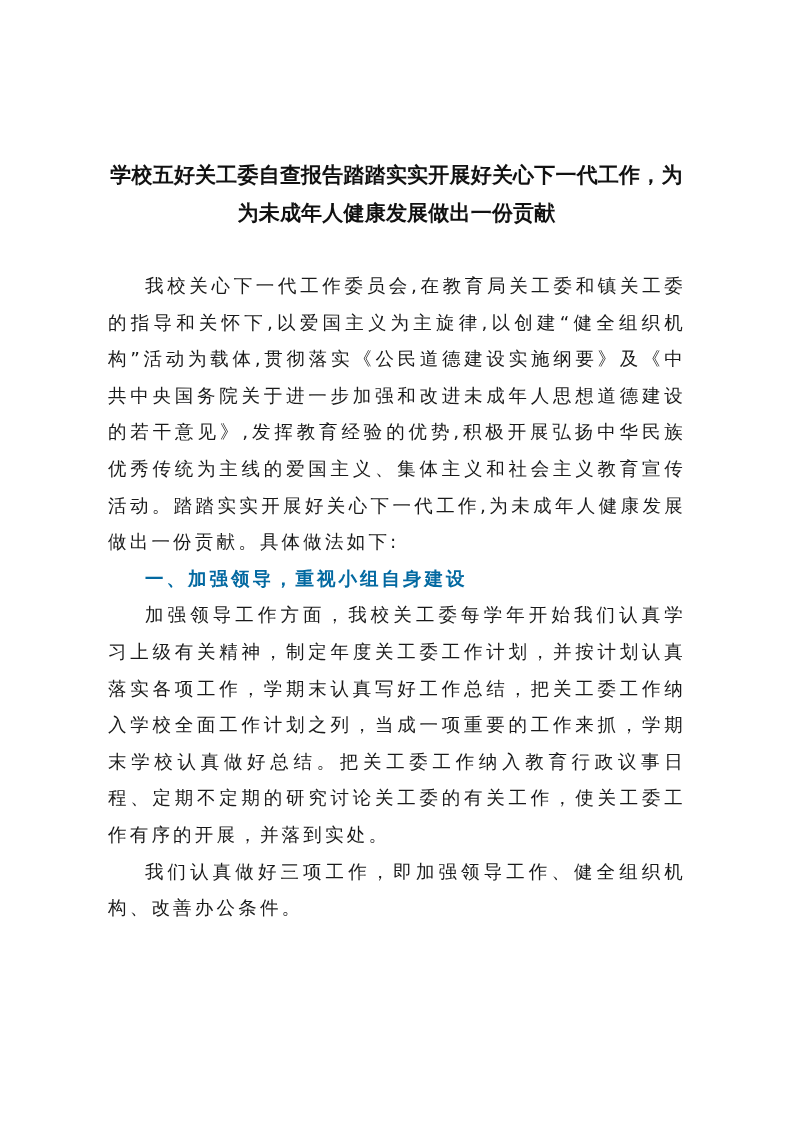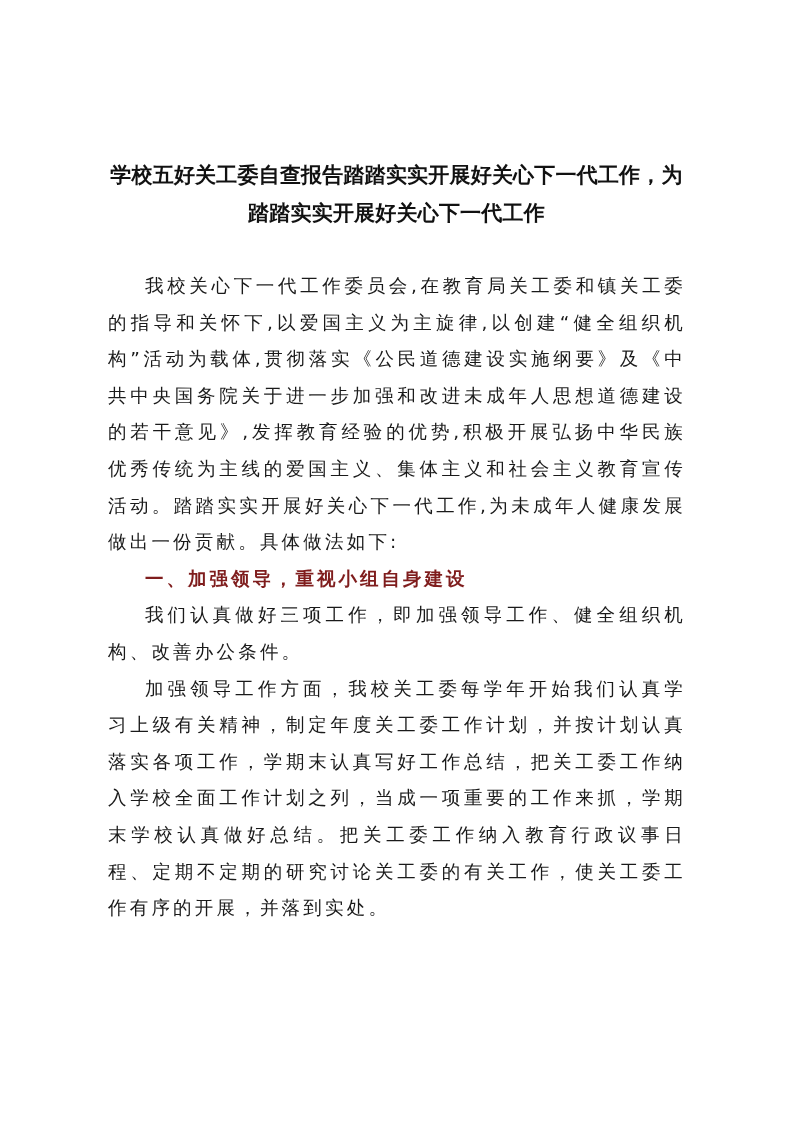--- a/index.html
+++ b/index.html
@@ -9,29 +9,29 @@
     position: absolute; left: 100px; top: 156px; width: 593px;
     text-align: center; font-family: "DejaVu Serif", serif; font-weight: bold;
     font-size: 21px; line-height: 38px; color: #111; letter-spacing: 0.2px;
   }
   .body {
     position: absolute; left: 108px; top: 268px; width: 578px;
     font-family: "DejaVu Sans", sans-serif; font-size: 18.5px; line-height: 36.6px;
     color: #1a1a1a; text-align: justify; letter-spacing: 3.2px;
   }
   .body p { margin: 0; text-indent: 2em; }
-  .body p.heading { font-family: "DejaVu Sans", sans-serif; font-weight: bold; color: #7f1d1d; letter-spacing: 3px; }
+  .body p.heading { font-family: "DejaVu Sans", sans-serif; font-weight: bold; color: #0369a1; letter-spacing: 3px; }
 </style>
 </head>
 <body>
 
 <div class="page">
   <div class="title">
     <div>学校五好关工委自查报告踏踏实实开展好关心下一代工作，为</div>
-    <div>踏踏实实开展好关心下一代工作</div>
+    <div>为未成年人健康发展做出一份贡献</div>
   </div>
   <div class="body">
     <p>我校关心下一代工作委员会,在教育局关工委和镇关工委的指导和关怀下,以爱国主义为主旋律,以创建“健全组织机构”活动为载体,贯彻落实《公民道德建设实施纲要》及《中共中央国务院关于进一步加强和改进未成年人思想道德建设的若干意见》,发挥教育经验的优势,积极开展弘扬中华民族优秀传统为主线的爱国主义、集体主义和社会主义教育宣传活动。踏踏实实开展好关心下一代工作,为未成年人健康发展做出一份贡献。具体做法如下:</p>
     <p class="heading">一、加强领导，重视小组自身建设</p>
+    <p>加强领导工作方面，我校关工委每学年开始我们认真学习上级有关精神，制定年度关工委工作计划，并按计划认真落实各项工作，学期末认真写好工作总结，把关工委工作纳入学校全面工作计划之列，当成一项重要的工作来抓，学期末学校认真做好总结。把关工委工作纳入教育行政议事日程、定期不定期的研究讨论关工委的有关工作，使关工委工作有序的开展，并落到实处。</p>
     <p>我们认真做好三项工作，即加强领导工作、健全组织机构、改善办公条件。</p>
-    <p>加强领导工作方面，我校关工委每学年开始我们认真学习上级有关精神，制定年度关工委工作计划，并按计划认真落实各项工作，学期末认真写好工作总结，把关工委工作纳入学校全面工作计划之列，当成一项重要的工作来抓，学期末学校认真做好总结。把关工委工作纳入教育行政议事日程、定期不定期的研究讨论关工委的有关工作，使关工委工作有序的开展，并落到实处。</p>
   </div>
 </div>
 
 </body></html>

